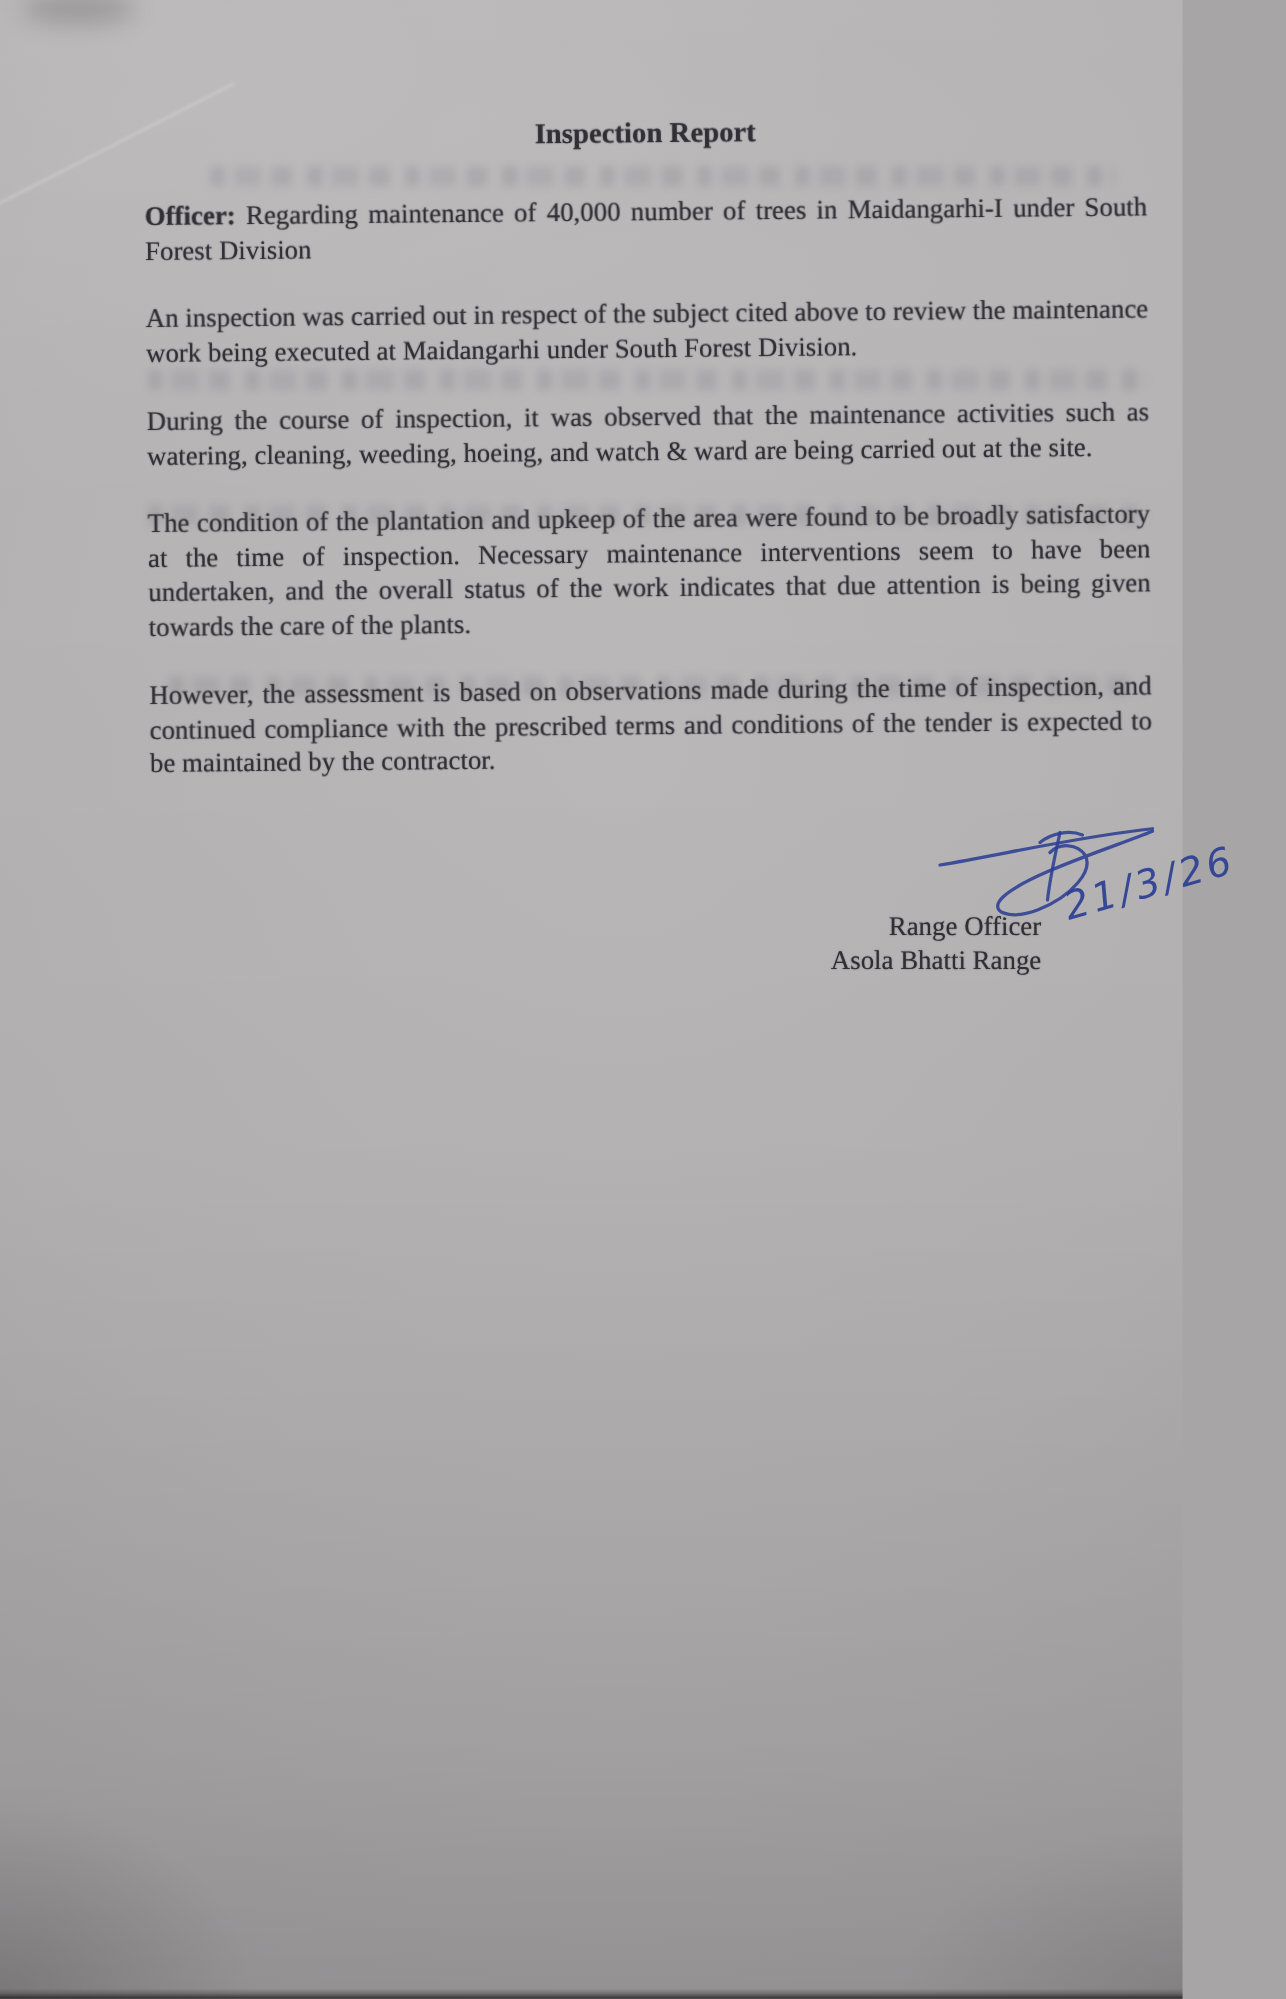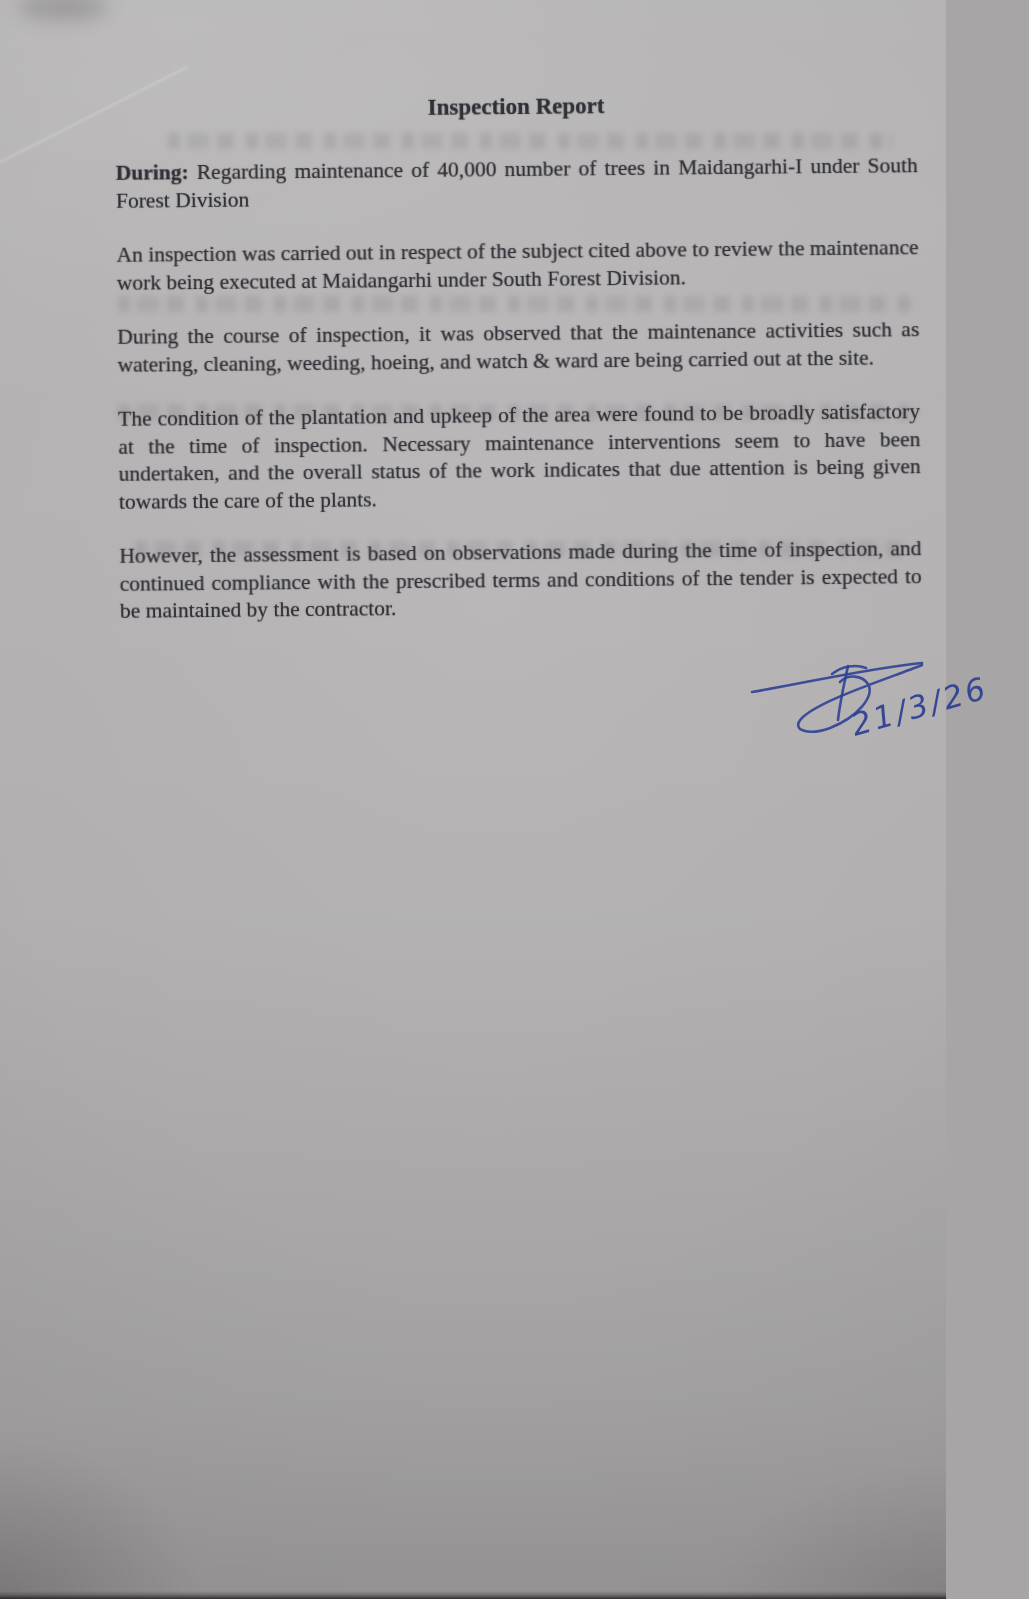--- a/index.html
+++ b/index.html
@@ -139,31 +139,35 @@
   <div class="crease"></div>
 
   <div class="bleed bleed-1"></div>
   <div class="bleed bleed-2"></div>
   <div class="bleed bleed-3"></div>
   <div class="bleed bleed-4"></div>
 
   <div class="content">
     <div class="title">Inspection Report</div>
 
-    <p class="para"><span class="bold">During:</span> <span>Regarding maintenance of 40,000 number of trees in Maidangarhi-I under South Forest Division</span></p>
+    <p class="para"><span class="bold">Officer:</span> <span>Regarding maintenance of 40,000 number of trees in Maidangarhi-I under South Forest Division</span></p>
 
     <p class="para">An inspection was carried out in respect of the subject cited above to review the maintenance work being executed at Maidangarhi under South Forest Division.</p>
     <p class="para">During the course of inspection, it was observed that the maintenance activities such as watering, cleaning, weeding, hoeing, and watch &amp; ward are being carried out at the site.</p>
     <p class="para">The condition of the plantation and upkeep of the area were found to be broadly satisfactory at the time of inspection. Necessary maintenance interventions seem to have been undertaken, and the overall status of the work indicates that due attention is being given towards the care of the plants.</p>
     <p class="para">However, the assessment is based on observations made during the time of inspection, and continued compliance with the prescribed terms and conditions of the tender is expected to be maintained by the contractor.</p>
   </div>
 
   <svg class="sig-svg" viewBox="0 0 345 110" xmlns="http://www.w3.org/2000/svg">
     <path d="M 62,52 C 110,44 180,28 232,23"></path>
     <path d="M 232,25 C 200,38 130,60 112,78 C 100,90 118,96 140,88 C 168,77 185,56 178,44 C 172,35 158,34 150,42"></path>
     <path d="M 158,26 C 154,44 150,62 148,80"></path>
     <path d="M 142,34 C 152,26 166,24 176,28"></path>
     <text class="sig-date" x="165" y="96" transform="rotate(-16 165 96)">21/3/26</text>
   </svg>
 
+  <div class="sig-block">
+    <div>Range Officer</div>
+    <div>Asola Bhatti Range</div>
+  </div>
 
   <div class="bottom-edge"></div>
 </div>
 
 </body></html>

